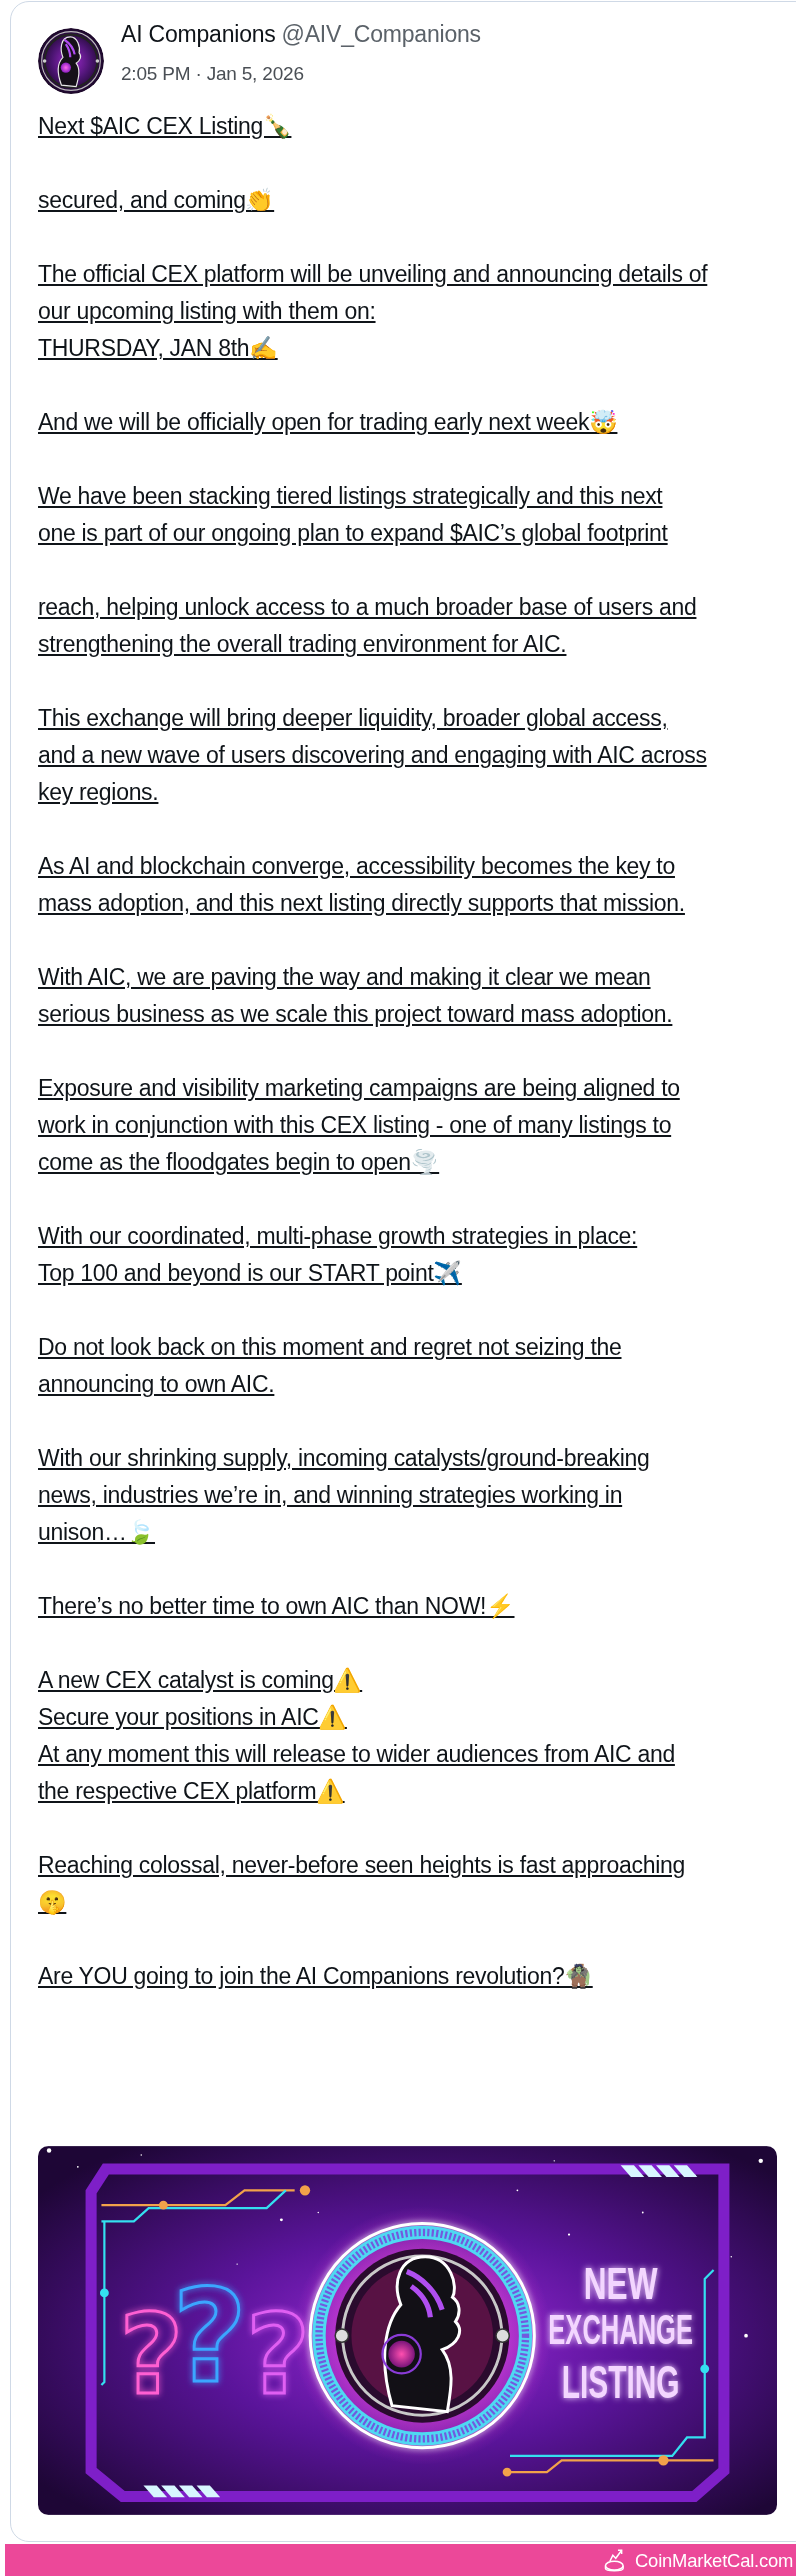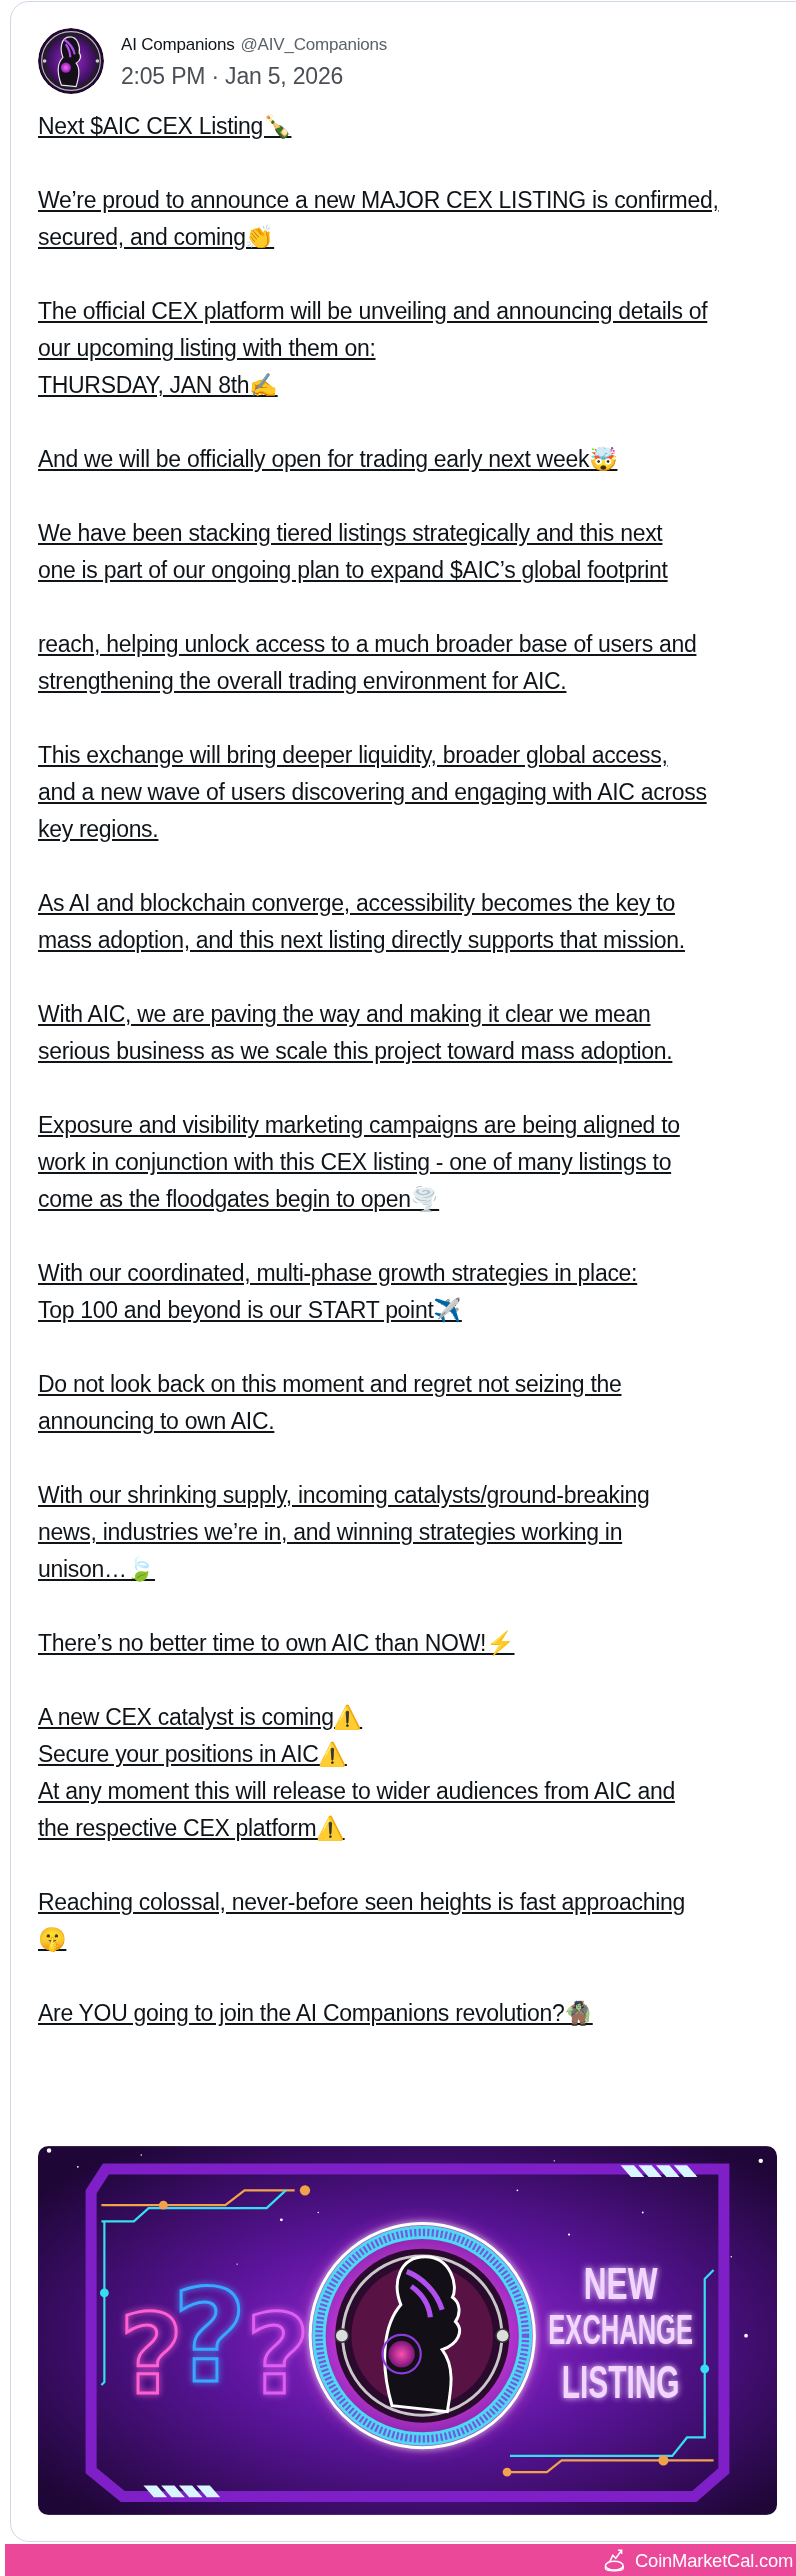--- a/index.html
+++ b/index.html
@@ -2,24 +2,24 @@
 <html style="font-size:11.8px"><head>
 <meta charset="utf-8">
 <style>
   html, body { margin:0; padding:0; }
   body { width:797px; height:2576px; background:#ffffff; position:relative; overflow:hidden;
          font-family:"Liberation Sans", sans-serif; color:#0f1419; }
   .card { position:absolute; left:9.6px; top:0.7px; width:804px; height:2541px;
           border:1.5px solid #cfd9e6; border-radius:19px; background:#fff; box-sizing:border-box; }
   .avatar { position:absolute; left:38px; top:28px; width:66px; height:66px; border-radius:50%;
             overflow:hidden; }
-  .name-row { position:absolute; left:121px; top:35px; font-size:17px; white-space:nowrap; letter-spacing:-0.2px; }
+  .name-row { position:absolute; left:121px; top:21px; font-size:23px; white-space:nowrap; letter-spacing:-0.2px; }
   .name { color:#0f1419; }
   .handle { color:#5b6269; margin-left:5.9px; }
-  .time { position:absolute; left:121px; top:63px; font-size:23px; color:#4a4f55; white-space:nowrap; letter-spacing:-0.2px; }
+  .time { position:absolute; left:121px; top:63px; font-size:19px; color:#4a4f55; white-space:nowrap; letter-spacing:-0.2px; }
   .tweet { position:absolute; left:38px; top:108px; width:745px; font-size:23px; line-height:37px;
            letter-spacing:-0.3px; color:#0f1419; }
   .tweet .line { height:37px; white-space:nowrap;text-decoration:underline; }
   .banner { position:absolute; left:38px; top:2146px; width:739px; height:369px; border-radius:10.3px;
             overflow:hidden; }
   .footer { position:absolute; left:5px; top:2544px; width:797px; height:44px; background:#ec4899; }
   .footer-brand { position:absolute; right:8.9px; top:4.4px; display:flex; align-items:center; color:#fff;
                   font-size:18.4px; letter-spacing:-0.2px; }
   .footer-brand svg { margin-right:5.9px; }
 </style>
@@ -53,21 +53,20 @@
 </div>
 
 <div class="name-row">
   <span class="name">AI Companions</span><span class="handle">@AIV_Companions</span>
 </div>
 <div class="time">2:05 PM · Jan 5, 2026</div>
 
 <div class="tweet" id="tweet">
     <div class="line">Next $AIC CEX Listing🍾</div>
     <div class="line"></div>
-    <div class="line">We’re proud to announce a new MAJOR CEX LISTING is confirmed,</div>
     <div class="line">secured, and coming👏</div>
     <div class="line"></div>
     <div class="line">The official CEX platform will be unveiling and announcing details of</div>
     <div class="line">our upcoming listing with them on:</div>
     <div class="line">THURSDAY, JAN 8th✍️</div>
     <div class="line"></div>
     <div class="line">And we will be officially open for trading early next week🤯</div>
     <div class="line"></div>
     <div class="line">We have been stacking tiered listings strategically and this next</div>
     <div class="line">one is part of our ongoing plan to expand $AIC’s global footprint</div>

